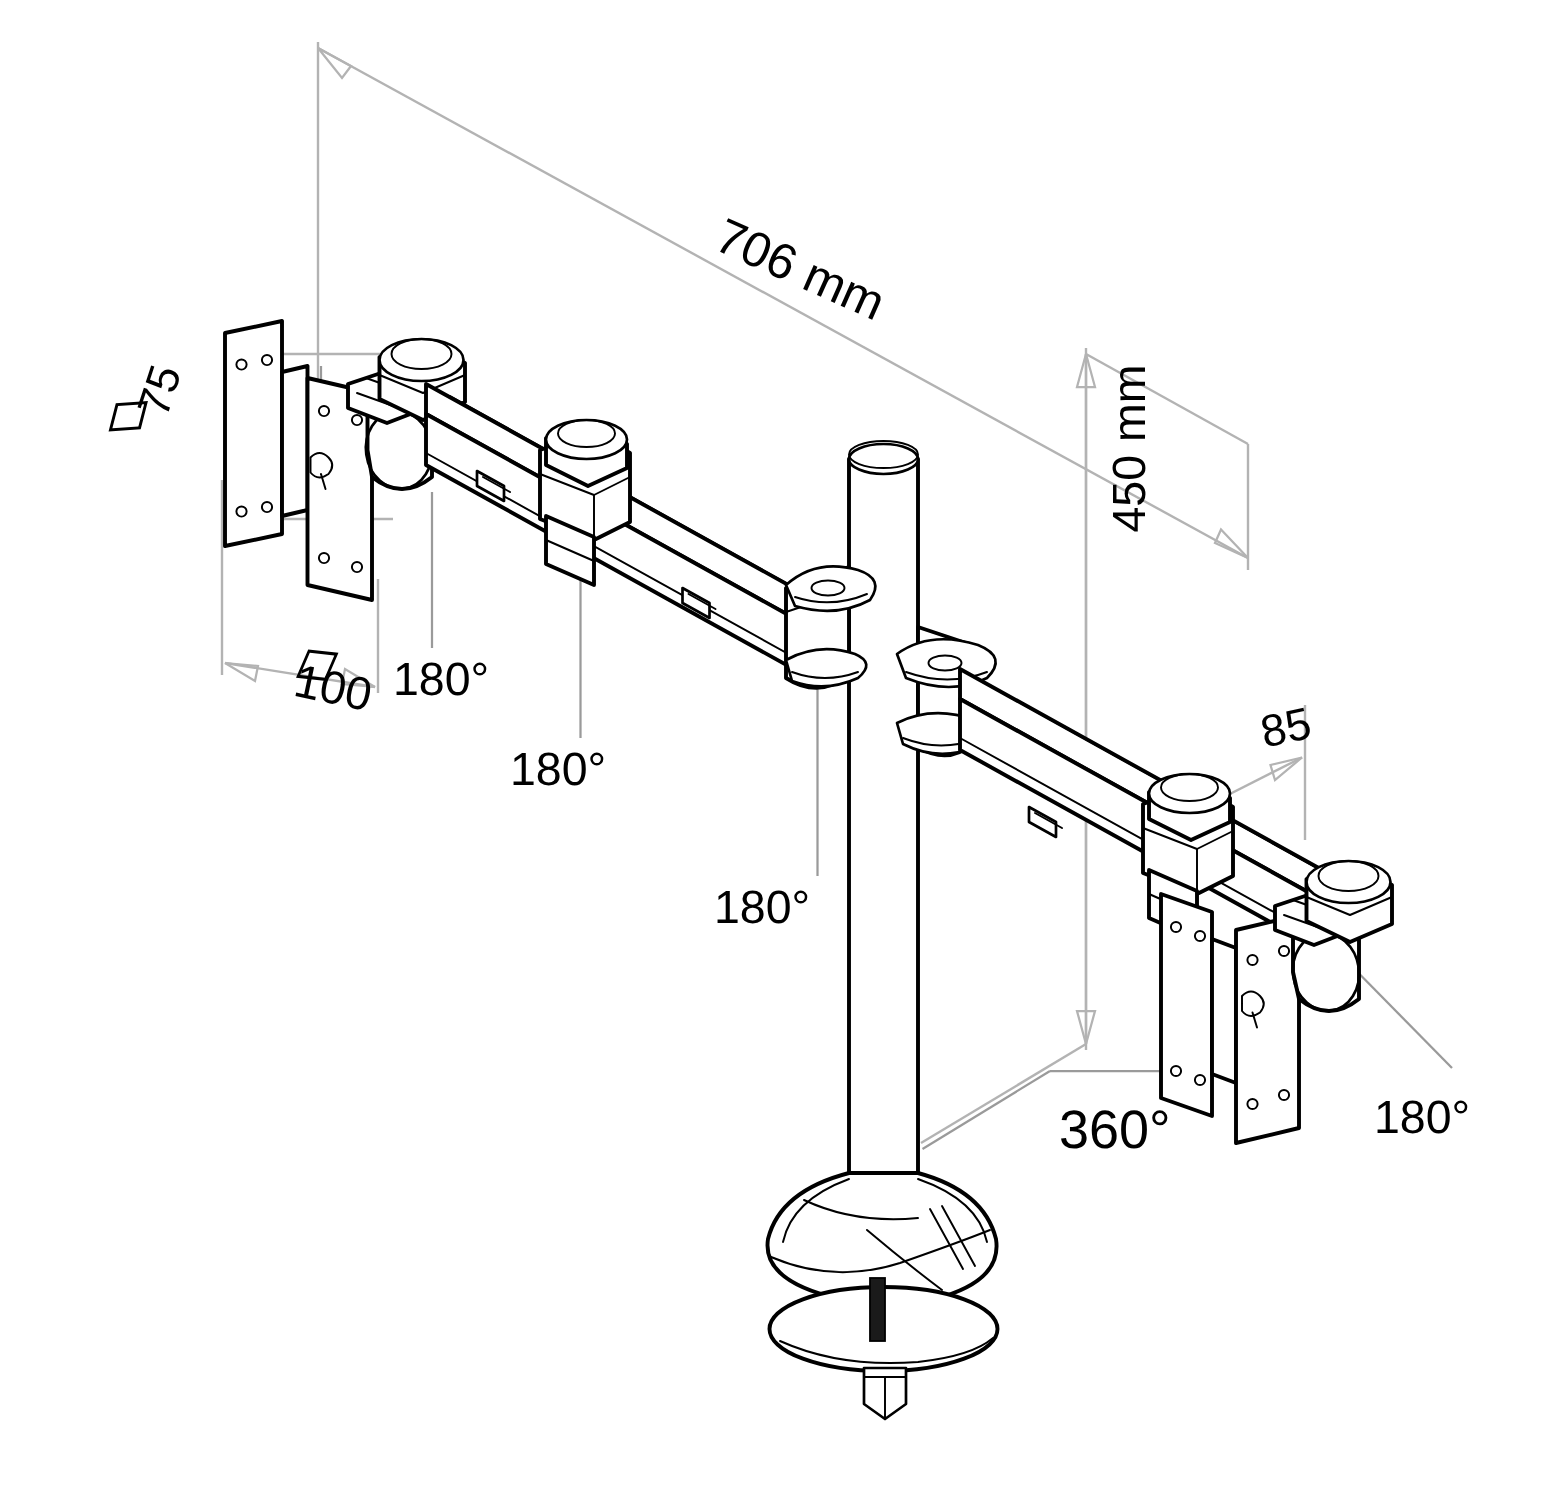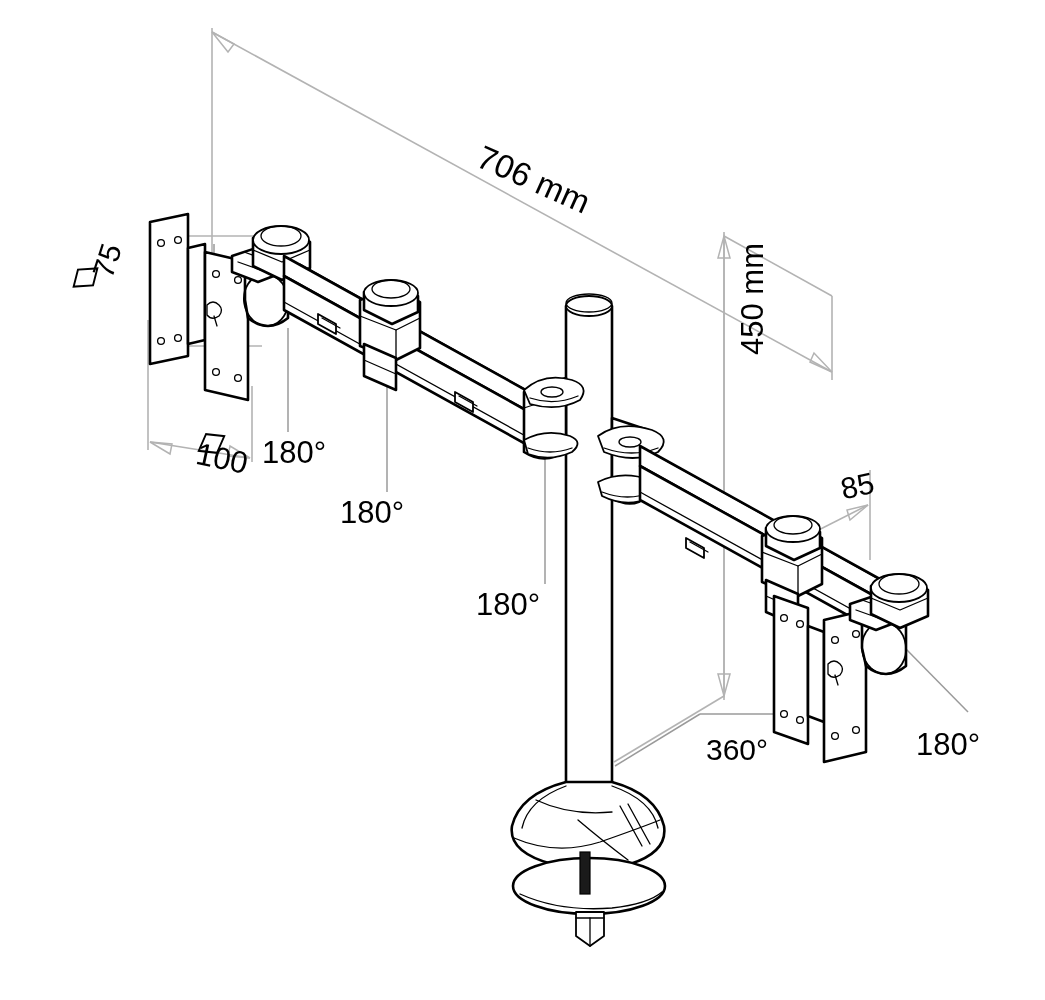--- a/index.html
+++ b/index.html
@@ -133,21 +133,21 @@
     font-size: 31px;
   }
   .t-180c {
     left: 476px;
     top: 589px;
     font-size: 31px;
   }
   .t-360 {
     left: 706px;
     top: 735px;
-    font-size: 30px;
+    font-size: 36px;
   }
   .t-180d {
     left: 916px;
     top: 729px;
     font-size: 31px;
   }
   .vesa-sq {
     position: absolute;
     width: 17px;
     height: 15px;

